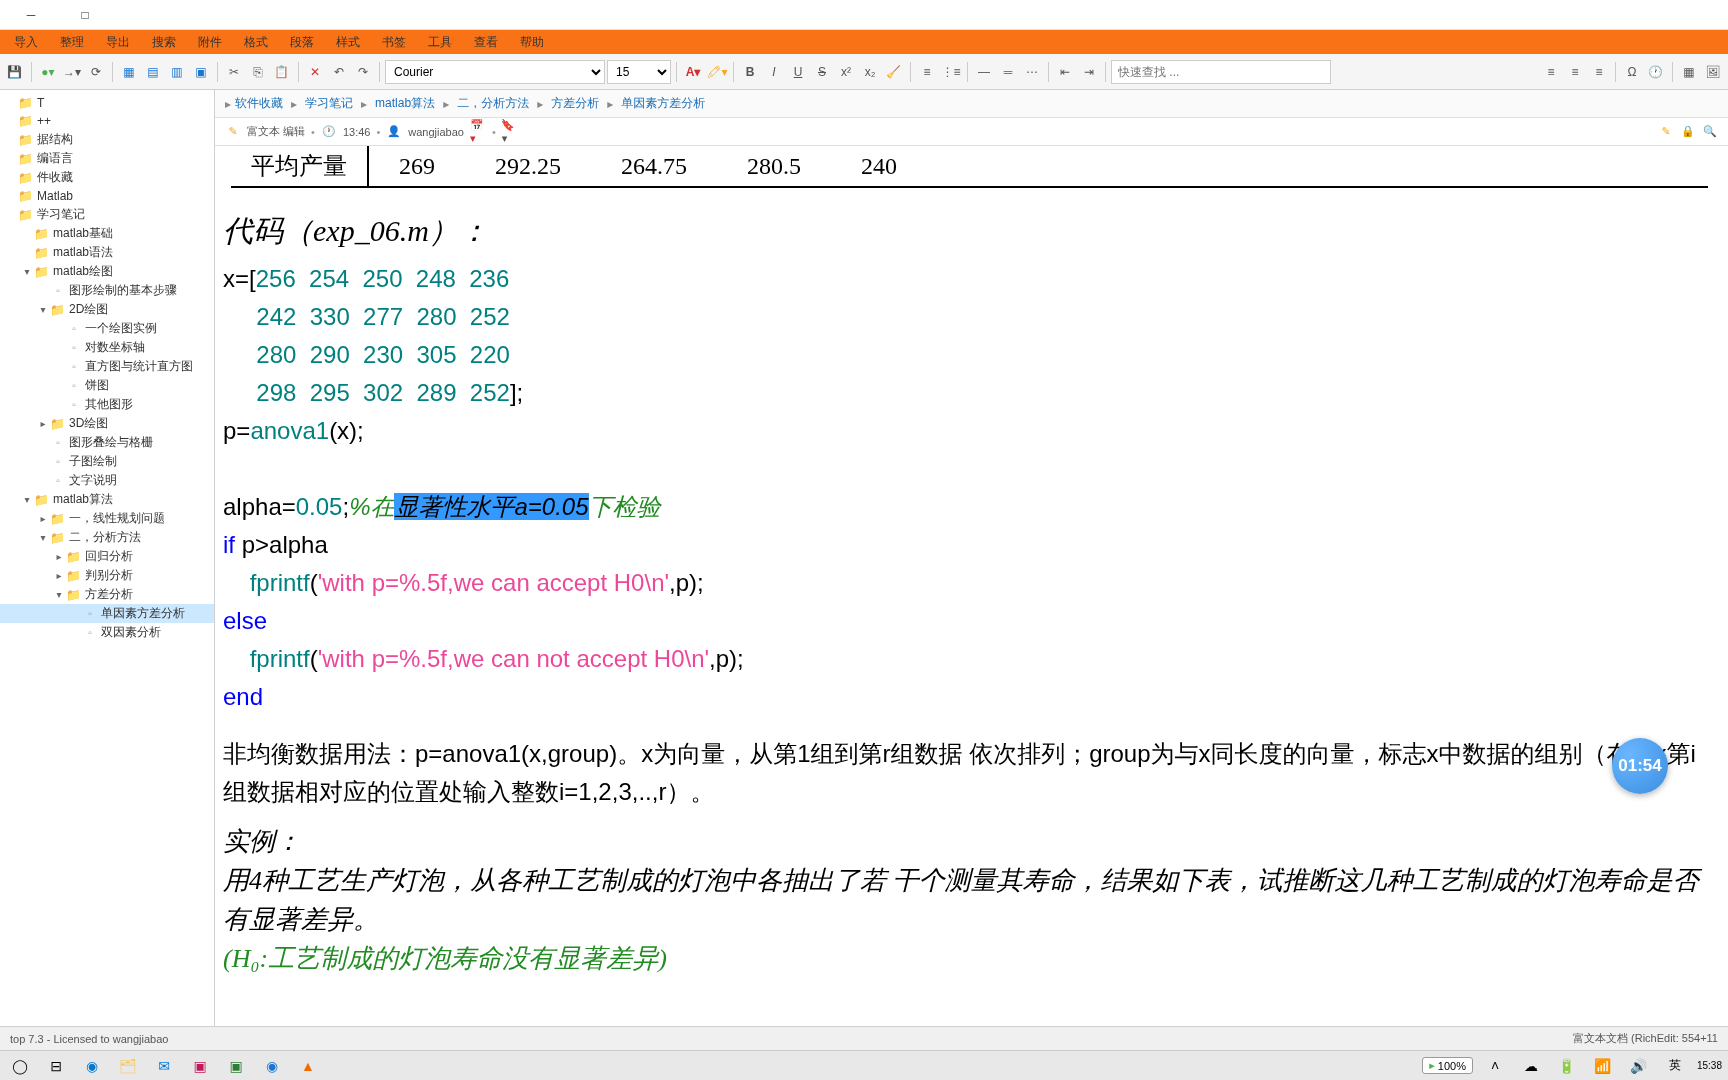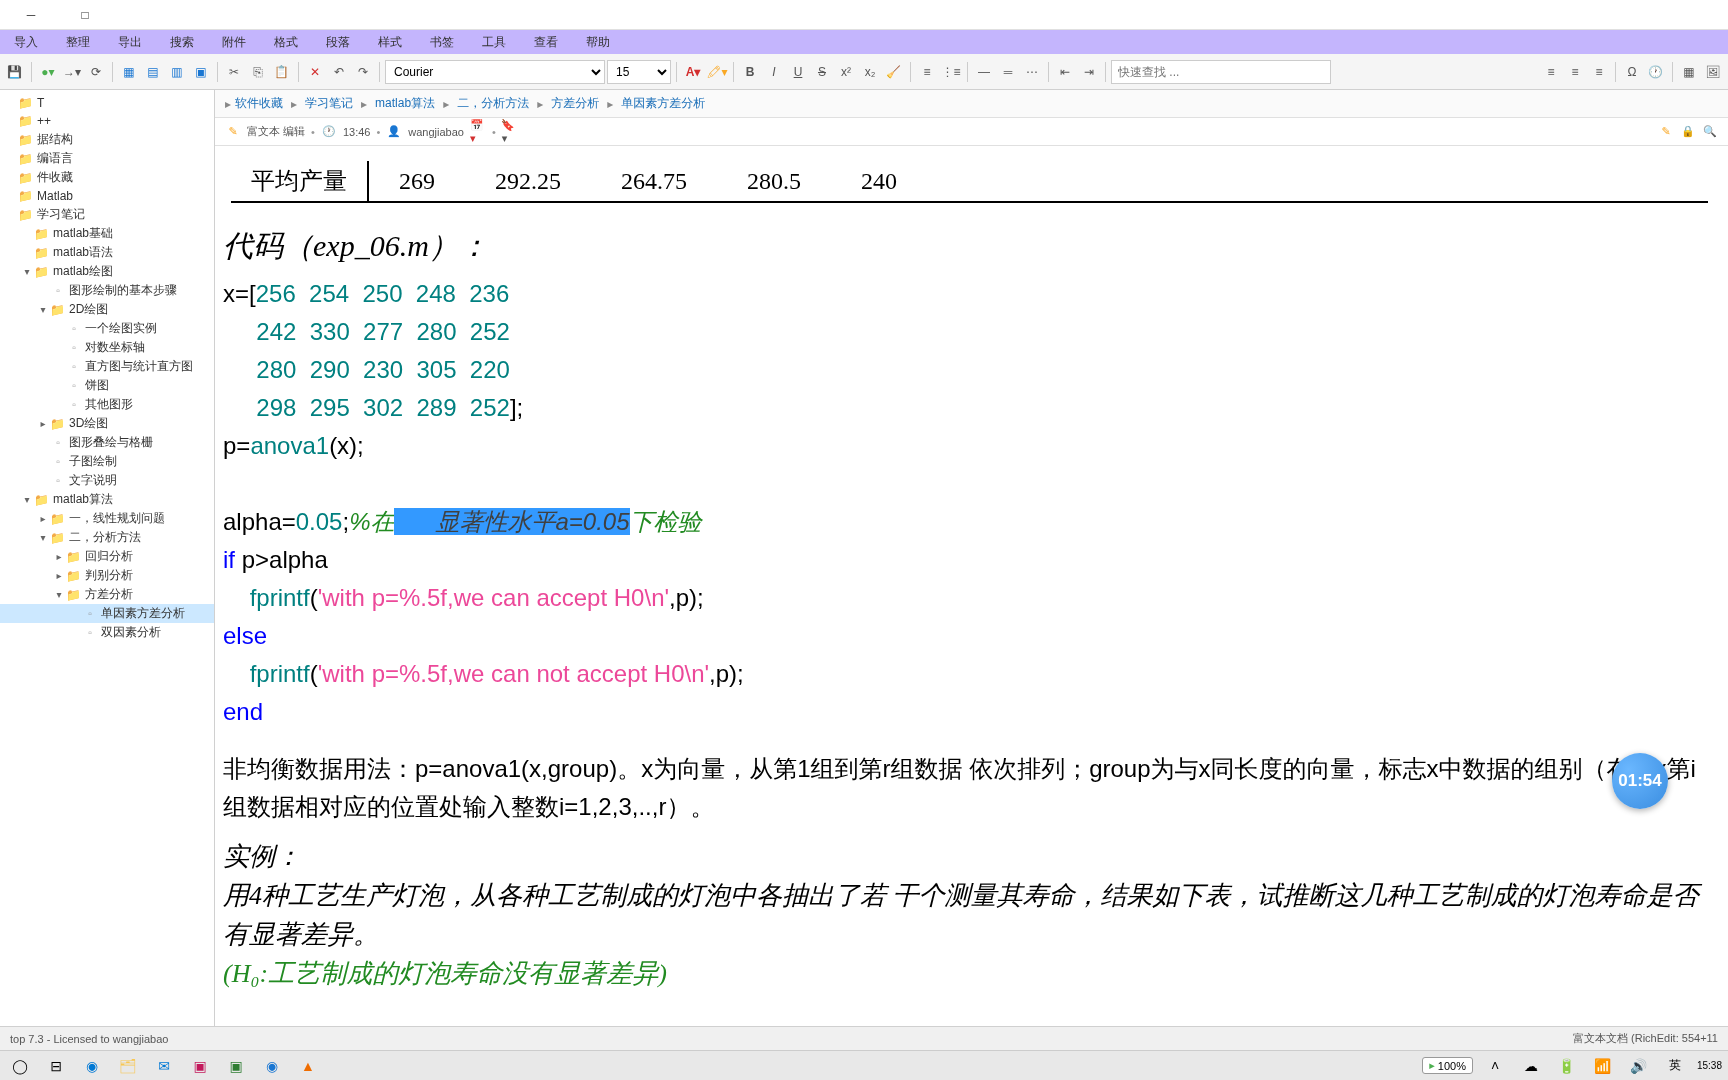--- a/index.html
+++ b/index.html
@@ -3,21 +3,21 @@
 <meta charset="utf-8">
 <style>
 * { margin: 0; padding: 0; box-sizing: border-box; font-family: "Microsoft YaHei", sans-serif; }
 body { width: 1728px; height: 1080px; background: #fff; overflow: hidden; font-size: 12px; }
 
 .titlebar { height: 30px; background: #fff; display: flex; align-items: center; padding: 0 8px; border-bottom: 1px solid #e0e0e0; }
 .titlebar .title { flex: 1; font-size: 12px; color: #333; }
 .titlebar .win-btns { display: flex; gap: 8px; }
 .titlebar .win-btn { width: 46px; height: 28px; display: flex; align-items: center; justify-content: center; color: #333; }
 
-.menubar { height: 24px; display: flex; align-items: center; padding: 0 4px; gap: 8px; background: #c4b5fd; }
+.menubar { height: 24px; display: flex; align-items: center; padding: 0 4px; gap: 2px; background: #f97316; }
 .menubar .menu-item { padding: 2px 10px; font-size: 12px; color: #333; cursor: default; }
 
 .toolbar { height: 36px; display: flex; align-items: center; padding: 2px 4px; gap: 2px; background: #f5f5f5; border-bottom: 1px solid #d0d0d0; }
 .toolbar .tb-btn { width: 22px; height: 22px; display: flex; align-items: center; justify-content: center; color: #555; border-radius: 2px; }
 .toolbar .sep { width: 1px; height: 20px; background: #ccc; margin: 0 3px; }
 .toolbar select { height: 24px; font-size: 12px; border: 1px solid #ccc; background: #fff; padding: 0 4px; }
 .toolbar .font-select { width: 220px; }
 .toolbar .size-select { width: 64px; }
 .toolbar input.search { width: 220px; height: 24px; border: 1px solid #ccc; padding: 0 6px; font-size: 12px; }
 
@@ -34,35 +34,35 @@
 
 .content { flex: 1; display: flex; flex-direction: column; overflow: hidden; }
 .breadcrumb-bar { height: 28px; display: flex; align-items: center; padding: 0 10px; gap: 4px; border-bottom: 1px solid #e0e0e0; background: #fafafa; font-size: 12px; color: #1a6eb8; }
 .breadcrumb-bar .crumb { cursor: pointer; }
 .breadcrumb-bar .sep { color: #888; margin: 0 4px; }
 .info-bar { height: 28px; display: flex; align-items: center; padding: 0 10px; gap: 6px; border-bottom: 1px solid #e0e0e0; font-size: 11px; color: #555; justify-content: space-between; }
 .info-bar .left { display: flex; align-items: center; gap: 6px; }
 .info-bar .right { display: flex; align-items: center; gap: 6px; }
 .info-bar .ib-icon { width: 16px; height: 16px; display: inline-flex; justify-content: center; align-items: center; }
 
-.editor { flex: 1; overflow: auto; padding: 0 20px 20px 0; position: relative; margin-top: 15px; }
+.editor { flex: 1; overflow: auto; padding: 0 20px 20px 0; position: relative; }
 .editor-content { font-family: "KaiTi", "Courier New", serif; font-size: 24px; line-height: 1.5; color: #000; padding-left: 8px; }
 
 .avg-table { display: flex; border-bottom: 2px solid #000; margin-bottom: 20px; margin-left: 8px; }
 .avg-table .cell { padding: 2px 30px; font-size: 24px; font-family: "SimSun", serif; }
 .avg-table .label-cell { border-right: 2px solid #000; padding: 2px 20px; }
 
 .code-title { font-family: "KaiTi", serif; font-style: italic; font-size: 30px; margin: 15px 0 8px 0; }
 .code-block { font-family: "Courier New", monospace; font-size: 24px; line-height: 1.5; white-space: pre; }
 .c-black { color: #000; }
 .c-blue { color: #0000ff; }
 .c-teal { color: #008080; }
 .c-purple { color: #ec4899; }
 .c-green { color: #228b22; font-style: italic; }
-.c-highlight { background: #3399ff; color: #404040; font-style: italic; padding-left: 41px; }
+.c-highlight { background: #3399ff; color: #000000; font-style: italic; }
 
 .para { font-family: "Microsoft YaHei", sans-serif; font-size: 24px; line-height: 1.6; margin-top: 18px; }
 .example-title { font-family: "KaiTi", serif; font-style: italic; font-size: 26px; margin-top: 10px; }
 .example-body { font-family: "KaiTi", serif; font-style: italic; font-size: 26px; line-height: 1.5; }
 .hypothesis { font-family: "KaiTi", serif; font-style: italic; font-size: 26px; color: #228b22; }
 
 .statusbar { height: 24px; display: flex; align-items: center; justify-content: space-between; padding: 0 10px; background: #f0f0f0; border-top: 1px solid #d0d0d0; font-size: 11px; color: #555; }
 
 .taskbar { height: 30px; background: #e8e8e8; border-top: 1px solid #ccc; display: flex; align-items: center; padding: 0 6px; gap: 8px; position: relative; }
 .taskbar .left-icons, .taskbar .right-icons { display: flex; align-items: center; gap: 8px; }

